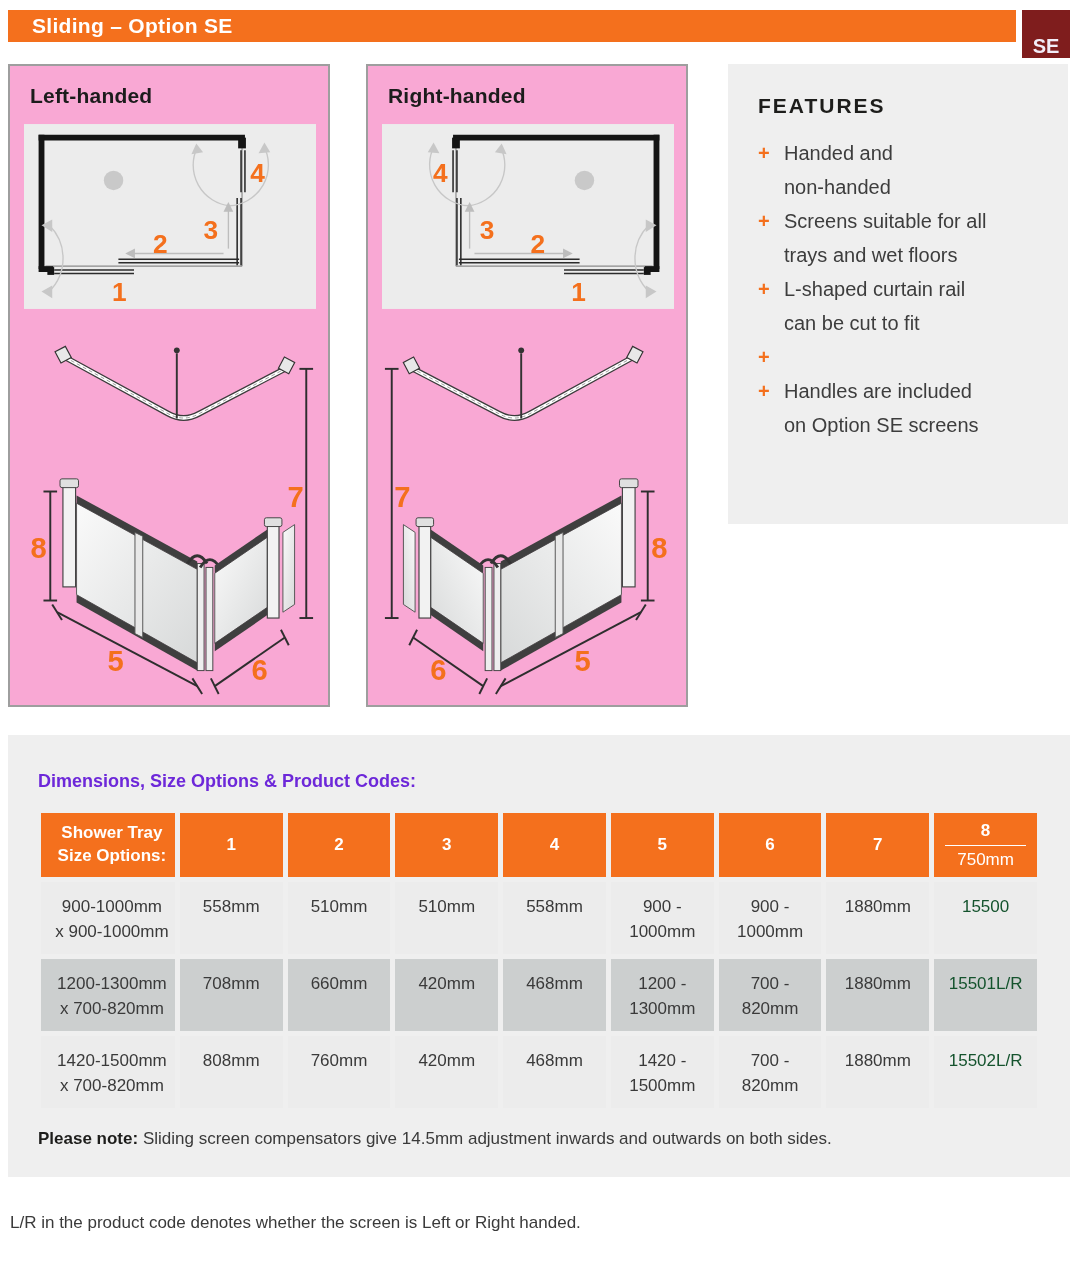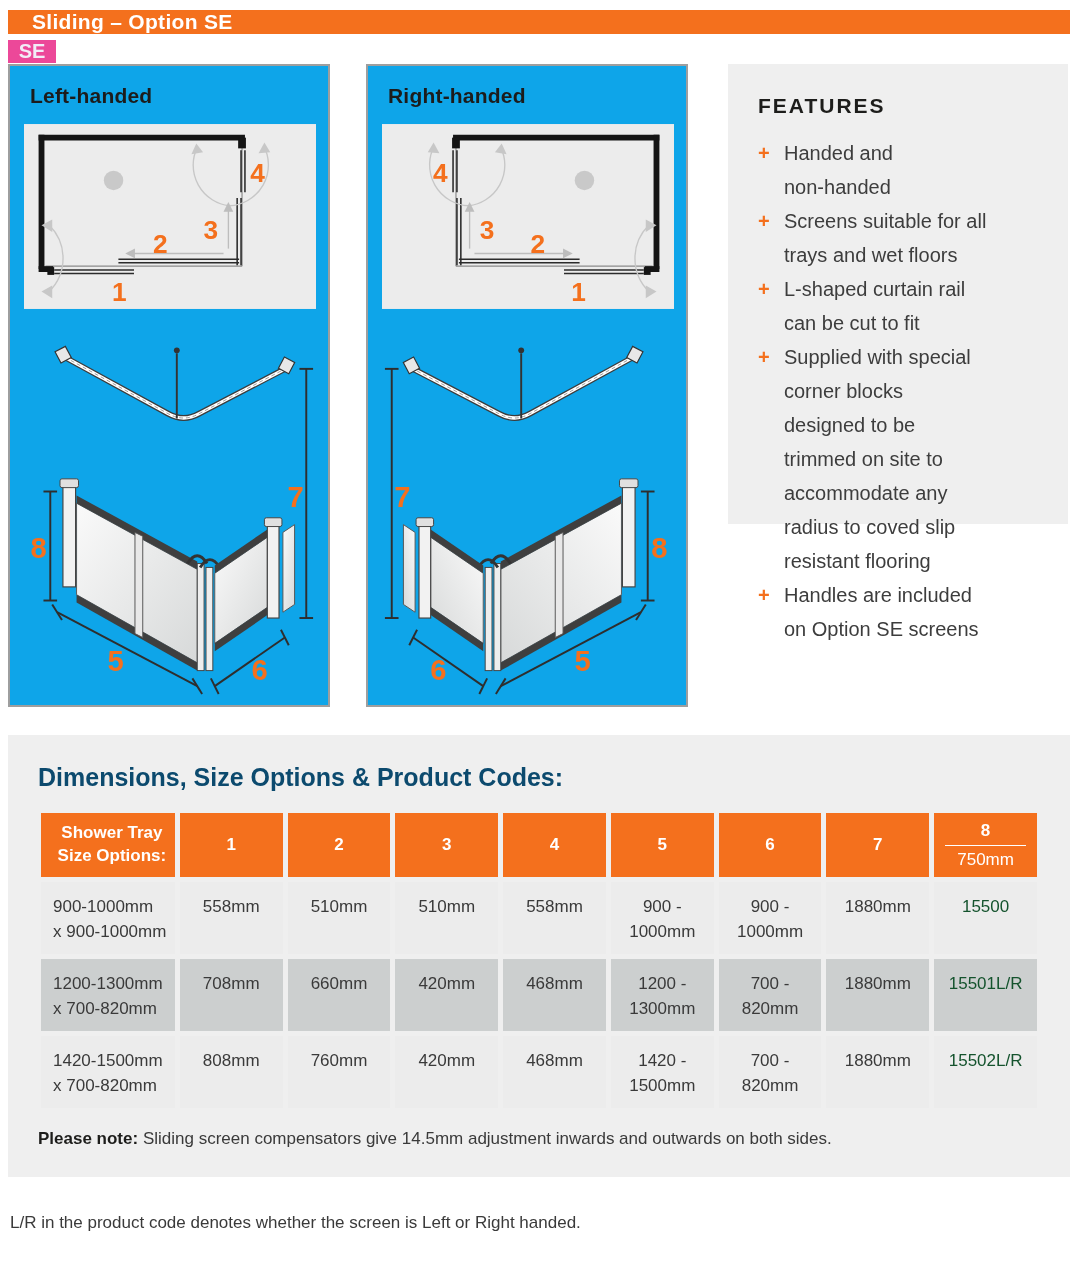--- a/index.html
+++ b/index.html
@@ -5,34 +5,34 @@
   html,body{margin:0;padding:0;background:#fff;}
   body{
     width:1078px;height:1266px;
     font-family:"Liberation Sans", sans-serif;
     color:#3c3c3b;
     position:relative;
     box-sizing:border-box;
     padding:10px 8px 0 8px;
   }
   
-  .topbar{display:flex;gap:6px;height:32px;flex-direction:column;}
+  .topbar{display:flex;gap:6px;height:32px;}
   .titlebar{
     flex:1;background:#F4701D;color:#fff;display:flex;align-items:center;
     padding-left:24px;font-size:21px;font-weight:bold;letter-spacing:.3px;
   }
   .badge{
-    width:48px;height:48px;background:#ec4899;color:#f2ecf7;
-    display:flex;align-items:flex-start;justify-content:center;
+    width:48px;height:48px;background:#7f1d1d;color:#f2ecf7;
+    display:flex;align-items:flex-end;justify-content:center;
     font-size:20px;font-weight:bold;
   }
   
   .panels{display:flex;margin-top:22px;align-items:flex-start;}
   .screen-panel{
-    width:322px;height:643px;border:2px solid #9e9e9e;background:#0ea5e9;
+    width:322px;height:643px;border:2px solid #9e9e9e;background:#f9a8d4;
     box-sizing:border-box;padding:12px 14px;margin-right:36px;
   }
   .screen-panel h2{
     margin:6px 0 16px 6px;font-size:21px;color:#1c1c1c;letter-spacing:.2px;
   }
   .plan-box svg{display:block;width:292px;height:185px;}
   .iso-box{margin-top:12px;}
   .iso-box svg{display:block;width:292px;height:378px;}
   
   .features{
@@ -44,21 +44,21 @@
   }
   .features ul{list-style:none;margin:0;padding:0;}
   .features li{display:flex;font-size:20px;line-height:1.7;color:#3d3d3d;}
   .features .plus{color:#F4701D;font-weight:bold;width:26px;flex:none;}
   .features .ftext{white-space:pre-line;}
   
   .dims-panel{
     margin-top:28px;background:#efefef;box-sizing:border-box;
     padding:28px 28px 22px 28px;
   }
-  .dims-panel h2{margin:0 0 16px 2px;font-size:25px;color:#0c4a6e;}
+  .dims-panel h2{margin:8px 0 16px 2px;font-size:18px;color:#6d28d9;}
   .dims-caption{
     text-align:center;color:#F4701D;font-weight:bold;font-size:17px;margin-bottom:8px;
   }
   table.size-table{
     width:100%;border-collapse:separate;border-spacing:5px;table-layout:fixed;
   }
   .size-table th{
     background:#F4701D;color:#fff;font-size:17px;font-weight:bold;
     height:64px;text-align:center;vertical-align:middle;padding:0 4px;
   }
@@ -67,21 +67,21 @@
   }
   .col8-wrap{display:flex;flex-direction:column;align-items:center;}
   .col8-line{width:86%;border-top:1px solid #fff;margin:4px 0;}
   .col8-sub{font-weight:normal;}
   .size-table td{
     background:#ececec;font-size:17px;color:#3a3a3a;text-align:center;
     vertical-align:top;padding:13px 4px 8px 4px;height:72px;box-sizing:border-box;
     white-space:pre-line;line-height:1.45;
   }
   .size-table tr.dark td{background:#cccfcf;}
-  .size-table td.size-c{text-align:left;padding-left:12px;}
+  .size-table td.size-c{text-align:center;padding-left:12px;}
   .size-table td.code{font-weight:normal;color:#14532d;}
   .note{margin:16px 2px 6px 2px;font-size:17px;color:#3a3a3a;}
   .note b{color:#1d1d1b;}
   
   .footnote{margin:36px 0 0 2px;font-size:17px;color:#3a3a3a;}
   .defs-holder{position:absolute;width:0;height:0;overflow:hidden;}
   svg text.num{fill:#F4701D;font-weight:bold;font-family:"Liberation Sans",sans-serif;}
 </style>
 </head>
 <body>
@@ -249,27 +249,20 @@
         <span class="ftext">Screens suitable for all
 trays and wet floors</span>
       </li>
       <li>
         <span class="plus">+</span>
         <span class="ftext">L-shaped curtain rail
 can be cut to fit</span>
       </li>
       <li>
         <span class="plus">+</span>
-        <span class="ftext">Supplied with special
-corner blocks
-designed to be
-trimmed on site to
-accommodate any
-radius to coved slip
-resistant flooring</span>
       </li>
       <li>
         <span class="plus">+</span>
         <span class="ftext">Handles are included
 on Option SE screens</span>
       </li>
     </ul>
   </div>
 </div>
 

